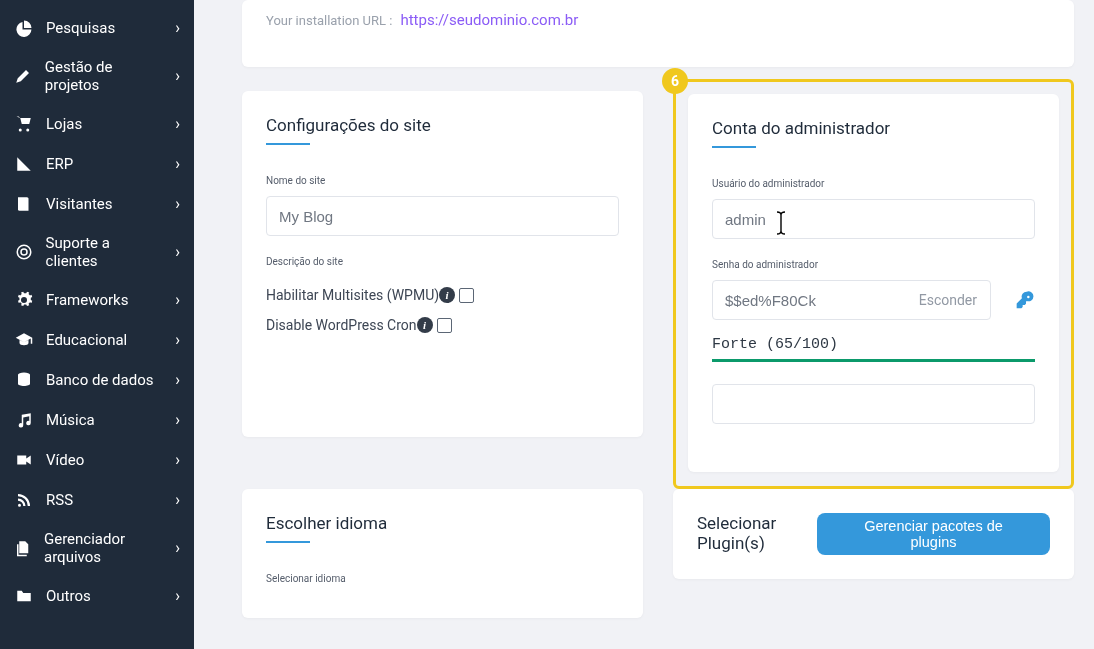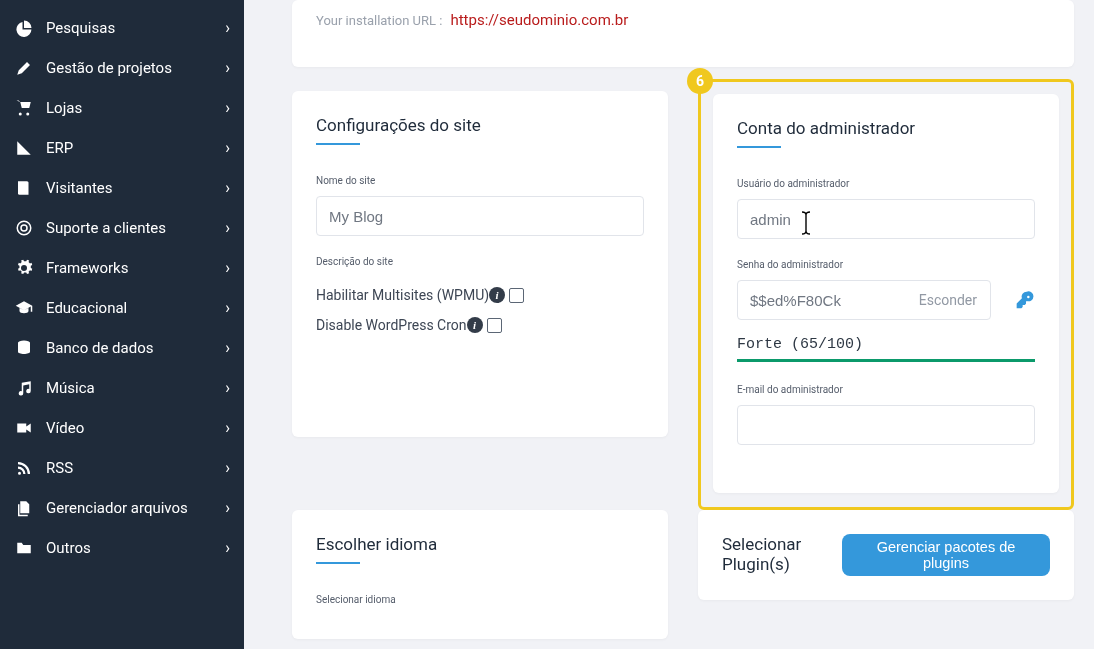--- a/index.html
+++ b/index.html
@@ -5,21 +5,21 @@
     * { box-sizing: border-box; margin: 0; padding: 0; }
     body {
       font-family: -apple-system, BlinkMacSystemFont, "Segoe UI", Roboto, sans-serif;
       background: #f1f2f6;
       display: flex;
       width: 1094px;
       height: 649px;
       overflow: hidden;
     }
     .sidebar {
-      width: 244px;
+      width: 194px;
       background: #1f2b3a;
       padding: 8px 0;
       flex-shrink: 0;
     }
     .sidebar-item {
       display: flex;
       align-items: center;
       gap: 12px;
       padding: 10px 14px;
       color: #fff;
@@ -56,21 +56,21 @@
     }
     .card.top {
       padding: 10px 24px 38px 24px;
     }
     .url-label {
       font-size: 13px;
       color: #9aa1ac;
     }
     .url-val {
       font-size: 15px;
-      color: #b91c1c;
+      color: #8b5cf6;
       margin-left: 4px;
     }
     .row {
       display: flex;
       gap: 30px;
       align-items: flex-start;
     }
     .col {
       flex: 1;
     }
@@ -411,21 +411,20 @@
                 <svg viewBox="0 0 24 24" width="20" height="20" fill="#3498db">
                     <path d="M14 2a6 6 0 0 0-5.7 8L2 16.3V22h5.7l1.5-1.5V18h2.5l1.5-1.5V14l.8-.8A6 6 0 1 0 14 2zm2 5a1.5 1.5 0 1 1 0 3 1.5 1.5 0 0 1 0-3z"></path>
                   </svg>
               </span>
             </div>
             <div class="pw-strength">Forte (65/100)</div>
             <div class="pw-bar"></div>
           </div>
 
           <div class="field-group" style="margin-bottom:0;">
-            <label class="field-label">E-mail do administrador</label>
             <input class="text-input" value="" style="">
           </div>
         </div>
       </div>
     </div>
   </div>
 
   <div class="row">
     <div class="col">
       <div class="card">

